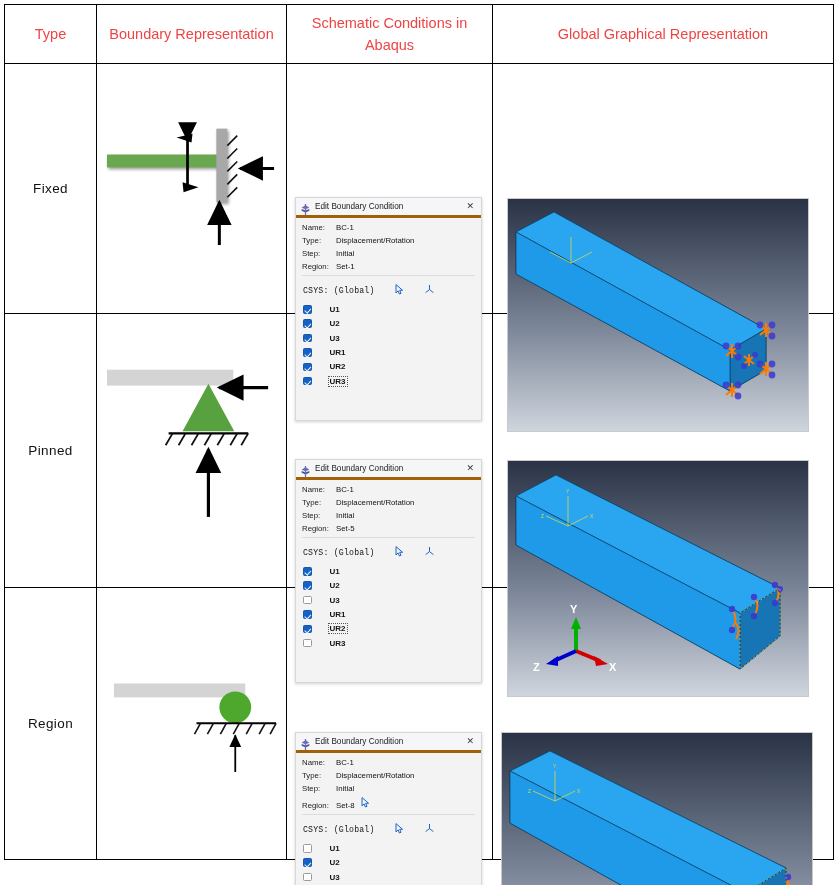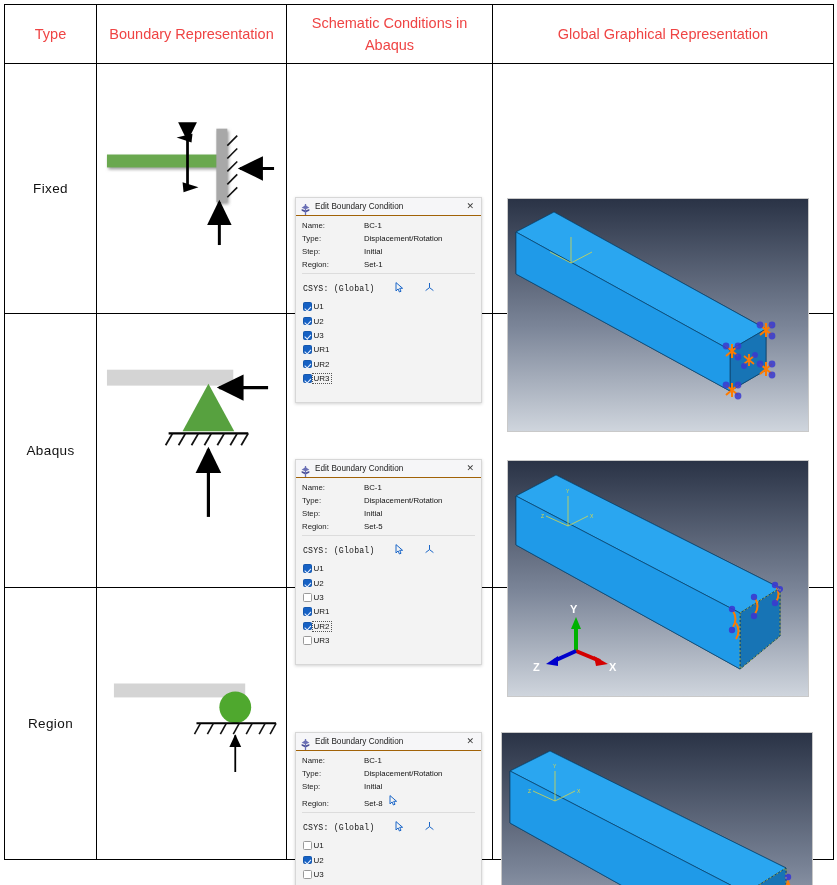--- a/index.html
+++ b/index.html
@@ -18,32 +18,32 @@
   
   .schem{position:relative;width:100%;height:100%;overflow:hidden;}
   .svgfull{display:block;width:100%;height:100%;}
 
   
   .dlgwrap{position:relative;width:100%;height:100%;}
   .dlg{position:absolute;left:8px;top:8px;width:185px;background:#f3f3f3;
        border:1px solid #d7d7d7;box-shadow:0 1px 3px rgba(0,0,0,.18);
        font-family:"Liberation Sans",sans-serif;}
   .dlg .tbar{display:flex;align-items:center;height:17px;background:#f6f6f8;
-       border-bottom:1px solid #a16207;padding:0 4px;}
+       border-bottom:3px solid #a16207;padding:0 4px;}
   .dlg .tbar .ttl{font-size:8.2px;color:#1b1b1b;margin-left:4px;flex:1;white-space:nowrap;}
   .dlg .tbar .xbtn{font-size:9px;color:#3a3a3a;line-height:1;padding:0 3px;cursor:default;}
   .diamond{width:11px;height:11px;flex:0 0 11px;position:relative;}
-  .dlg .body{background:#f3f3f3;padding:5px 6px 4px 6px;}
+  .dlg .body{background:#f3f3f3;padding:5px 6px 20px 6px;}
   .frow{display:flex;align-items:baseline;font-size:7.8px;color:#151515;margin:0 0 4.2px 0;}
   .frow .k{width:34px;flex:0 0 34px;color:#1c1c1c;}
-  .frow .v{color:#111;margin-left:28px;}
+  .frow .v{color:#111;}
   .sep{height:1px;background:#dcdcdc;margin:4px 0 5px 0;}
   .csys{display:flex;align-items:center;gap:20px;margin:0 0 5px 1px;}
   .csys .lbl{font-family:"Liberation Mono",monospace;font-size:8.2px;color:#141414;letter-spacing:.2px;}
-  .dof{display:flex;align-items:flex-start;gap:1px;margin:0 0 4.4px 1px;height:10px;}
+  .dof{display:flex;align-items:center;gap:17px;margin:0 0 4.4px 1px;height:10px;font-weight:bold;}
   .cb{width:8.5px;height:8.5px;flex:0 0 8.5px;border-radius:1.5px;box-sizing:border-box;position:relative;}
   .cb.on{background:#1661c4;border:1px solid #1457ad;}
   .cb.on:after{content:"";position:absolute;left:2px;top:1.4px;width:2.6px;height:4.6px;
        border:solid #eaf2ff;border-width:0 1.3px 1.3px 0;transform:rotate(42deg);}
   .cb.off{background:#fff;border:1px solid #9a9a9a;}
   .dof .dl{font-size:8px;color:#141414;padding:0 1px;}
   .dof .dl.focus{outline:1px dotted #555;outline-offset:0;background:#f3f3f3;}
   .dlgpad{height:9px;}
 
   
@@ -252,21 +252,21 @@
                       <circle cx="236" cy="167" r="3"></circle>
               </g>
             </g>
           </svg>
         </div>
       </div>
     </td>
   </tr>
 
   <tr class="r2">
-    <td class="typecell">Abaqus</td>
+    <td class="typecell">Pinned</td>
 
     <td>
       <div class="schem">
         <svg class="svgfull" viewBox="0 0 190 274" preserveAspectRatio="xMidYMid meet">
           <defs>
             <marker id="ah2" markerWidth="9" markerHeight="9" refX="7.6" refY="4.5" orient="auto">
               <path d="M0,0.4 L8.4,4.5 L0,8.6 Z" fill="#000"></path>
             </marker>
           </defs>
           <rect x="10" y="56" width="127" height="16" fill="#d4d4d4"></rect>

